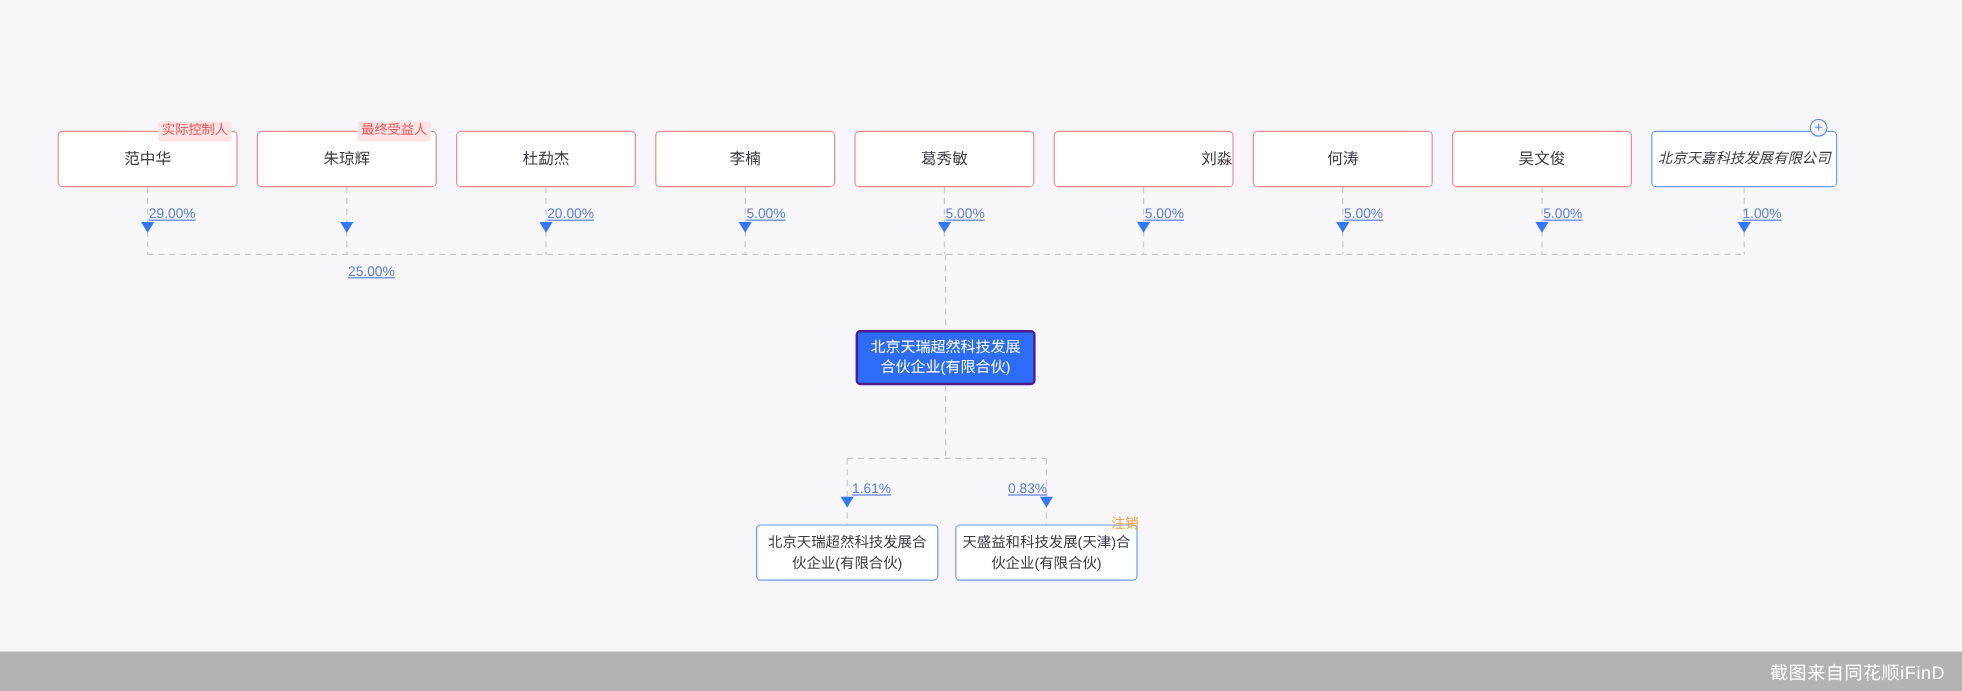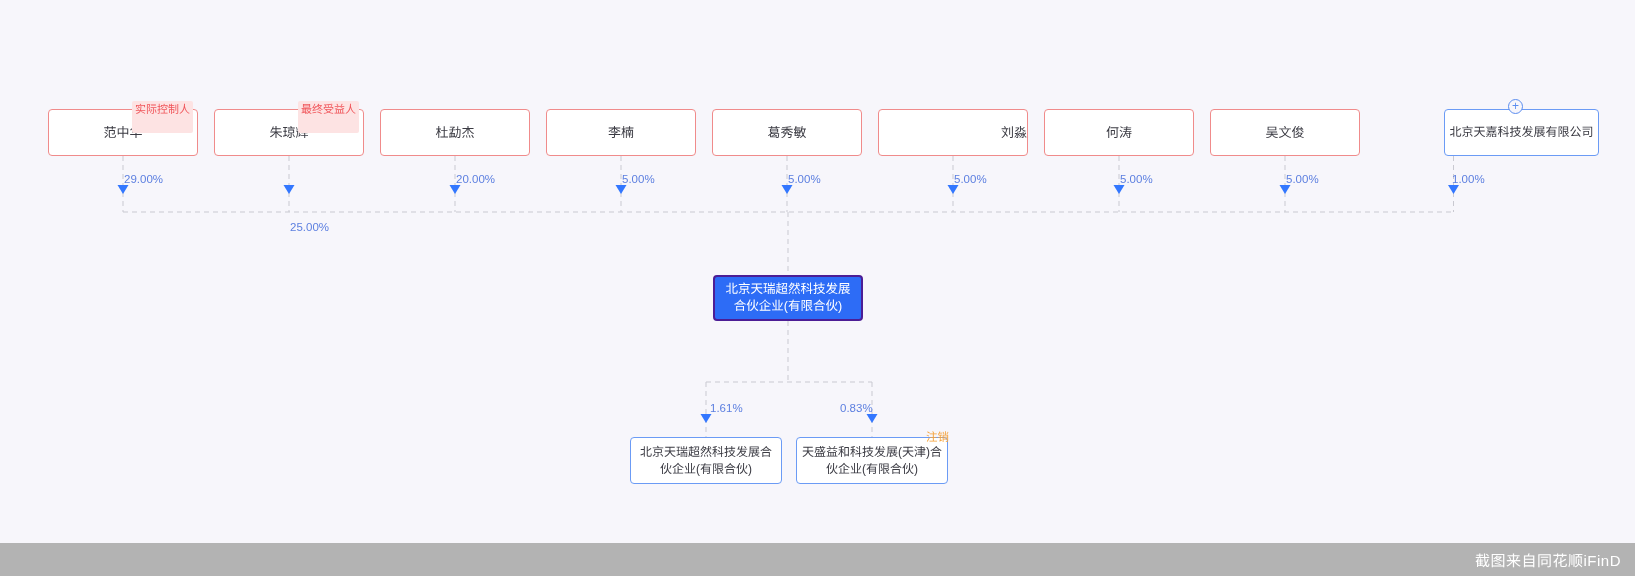--- a/index.html
+++ b/index.html
@@ -103,21 +103,21 @@
 
   
   .tag-badge {
     position: absolute;
     top: -9px;
     right: 4px;
     background: #fde3e3;
     color: #f0565b;
     font-size: 11px;
     line-height: 17px;
-    height: 32px;
+    height: 17px;
     padding: 0 3px;
     white-space: nowrap;
     border-radius: 2px;
   }
 
   .status-badge {
     position: absolute;
     top: -9px;
     right: -4px;
     background: transparent;
@@ -147,20 +147,21 @@
     z-index: 6;
     box-sizing: border-box;
   }
 
   
   .pct {
     position: absolute;
     font-size: 11.5px;
     color: #5c7fe0;
     white-space: nowrap;
+    text-decoration: underline;
   }
   .pct-top { top: 173px; }
   .pct-bottom { top: 402px; }
 
   
   #watermark-bar {
     position: absolute;
     left: 0;
     bottom: 0;
     width: 1635px;
@@ -242,21 +243,21 @@
       </div>
       <div class="node node-person" style="left: 878px; text-align: right;">
         <span class="node-label">刘淼</span>
       </div>
       <div class="node node-person" style="left: 1044px;">
         <span class="node-label">何涛</span>
       </div>
       <div class="node node-person" style="left: 1210px;">
         <span class="node-label">吴文俊</span>
       </div>
-      <div class="node node-company-blue-outline" style="left: 1444px;">
+      <div class="node node-company-blue-outline" style="left: 1376px; font-style: italic;">
         <span class="node-label">北京天嘉科技发展有限公司</span>
       </div>
     </div>
 
   <div id="pct-top-layer">
       <span class="pct pct-top" style="left: 124px;">29.00%</span>
       <span class="pct pct-top" style="left: 290px; margin-top: 48px;">25.00%</span>
       <span class="pct pct-top" style="left: 456px;">20.00%</span>
       <span class="pct pct-top" style="left: 622px;">5.00%</span>
       <span class="pct pct-top" style="left: 788px;">5.00%</span>

